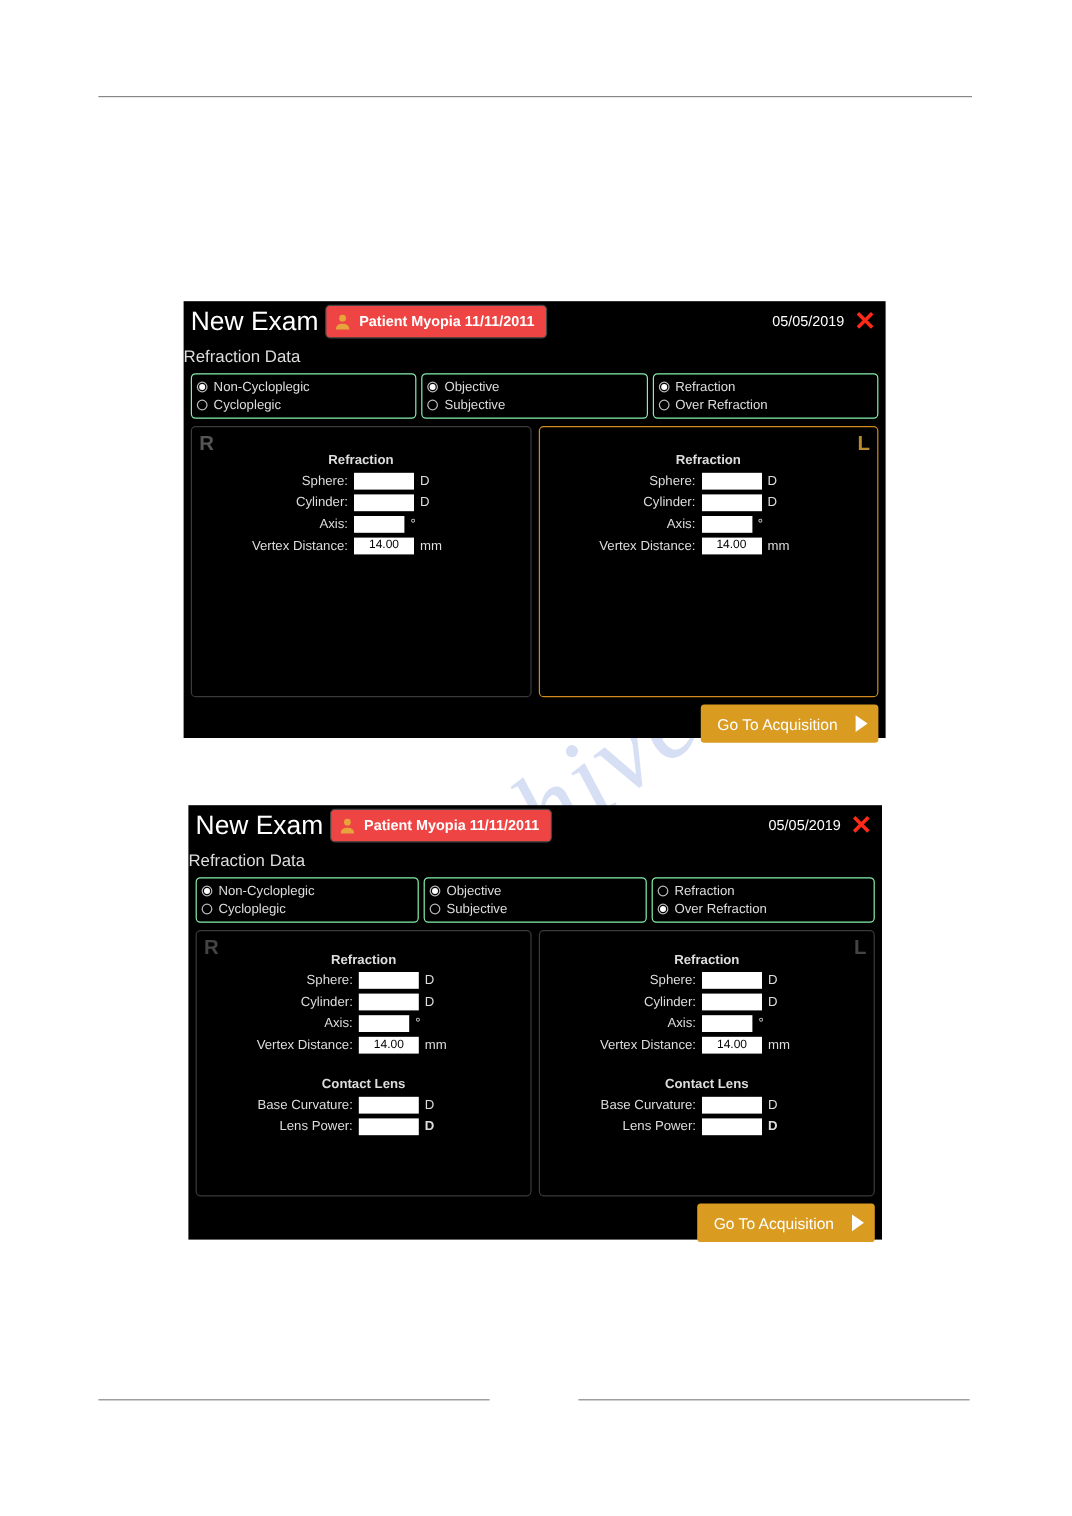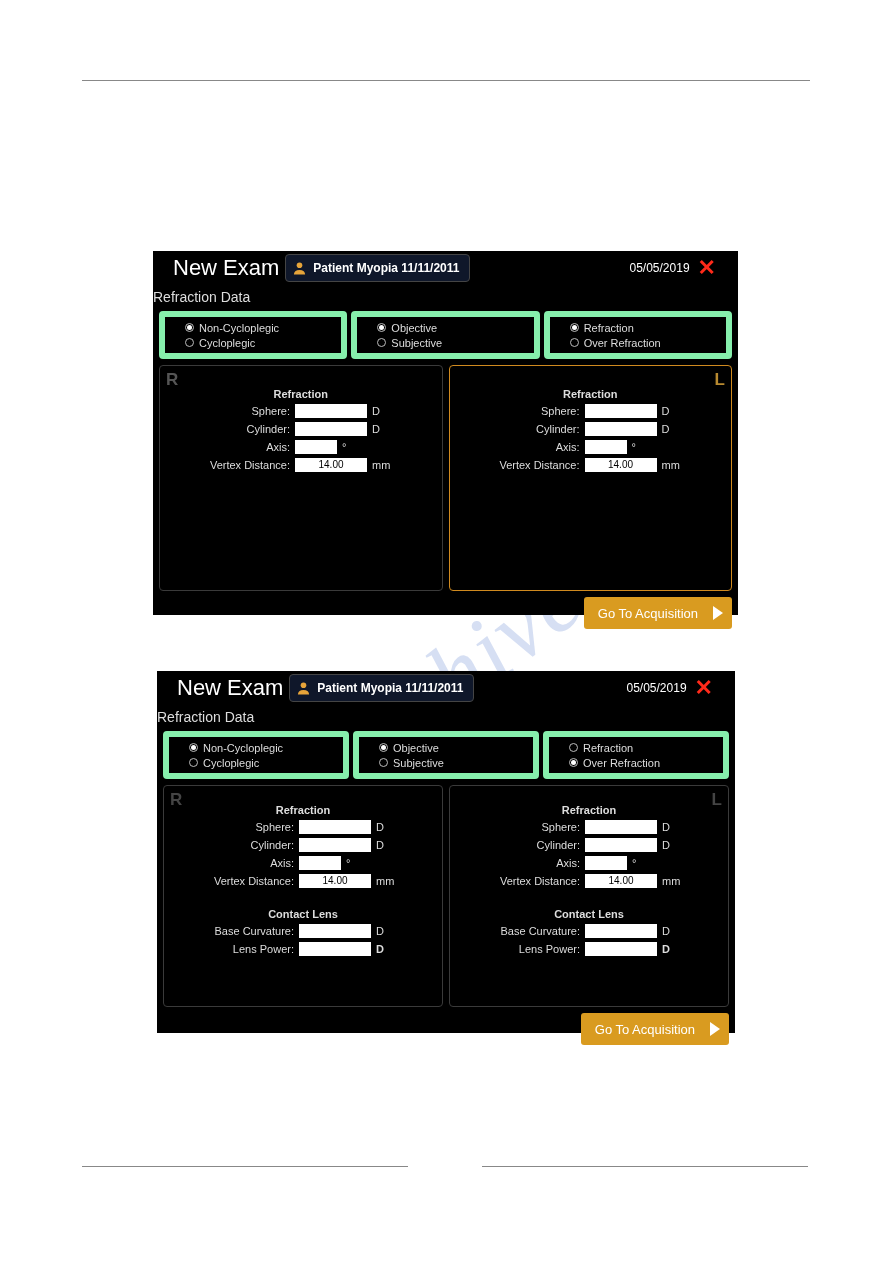--- a/index.html
+++ b/index.html
@@ -27,30 +27,30 @@
     color: #fff;
     font-size: 11px;
   }
   .shot1 { left: 153px; top: 251px; width: 585px; height: 364px; }
   .shot2 { left: 157px; top: 671px; width: 578px; height: 362px; }
 
   .header {
     display: flex;
     align-items: center;
     height: 34px;
-    padding: 0 20px;
+    padding: 0 6px;
   }
   .title {
     font-size: 22px;
     font-weight: 300;
     color: #fff;
     padding-right: 6px;
   }
   .patient-box {
-    background: #0f172a;
+    background: #ef4444;
     border: 1px solid #444;
     border-radius: 4px;
     display: flex;
     align-items: center;
     height: 28px;
     padding: 0 10px 0 6px;
     flex: 0 0 auto;
   }
   .patient-box svg { width: 15px; height: 16px; margin-right: 6px; }
   .patient-name { font-weight: bold; font-size: 12px; color: #fff; }
@@ -69,23 +69,23 @@
     color: #ddd;
     padding: 4px 0 6px;
   }
   .radio-row {
     display: flex;
     gap: 4px;
     padding: 0 6px 6px;
   }
   .radio-group {
     flex: 1;
-    border: 6px solid #86efac;
+    border: 1px solid #86efac;
     border-radius: 4px;
-    padding: 3px 20px;
+    padding: 3px 4px;
     font-size: 11px;
     color: #ddd;
   }
   .radio-item {
     display: flex;
     align-items: center;
     height: 15px;
   }
   .radio {
     width: 9px; height: 9px;
@@ -146,21 +146,21 @@
   }
   .label {
     flex: 0 0 120px;
     text-align: right;
     font-size: 11px;
     color: #ddd;
   }
   .input {
     background: #fff;
     color: #000;
-    width: 72px;
+    width: 50px;
     height: 14px;
     font-size: 10px;
     text-align: center;
     line-height: 14px;
   }
   .input.small { width: 42px; }
   .unit {
     font-size: 11px;
     color: #ddd;
   }

